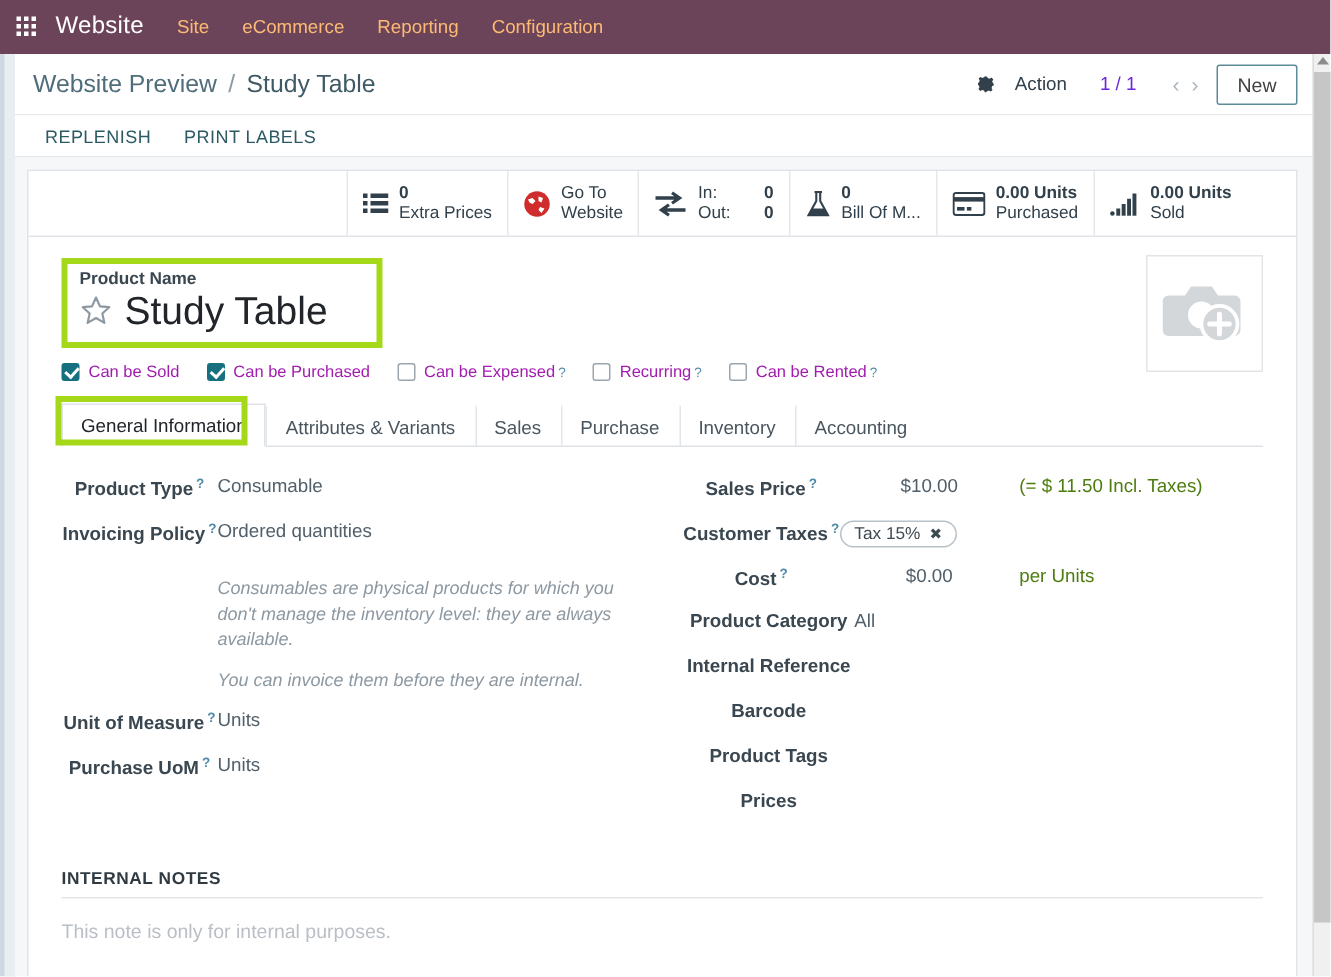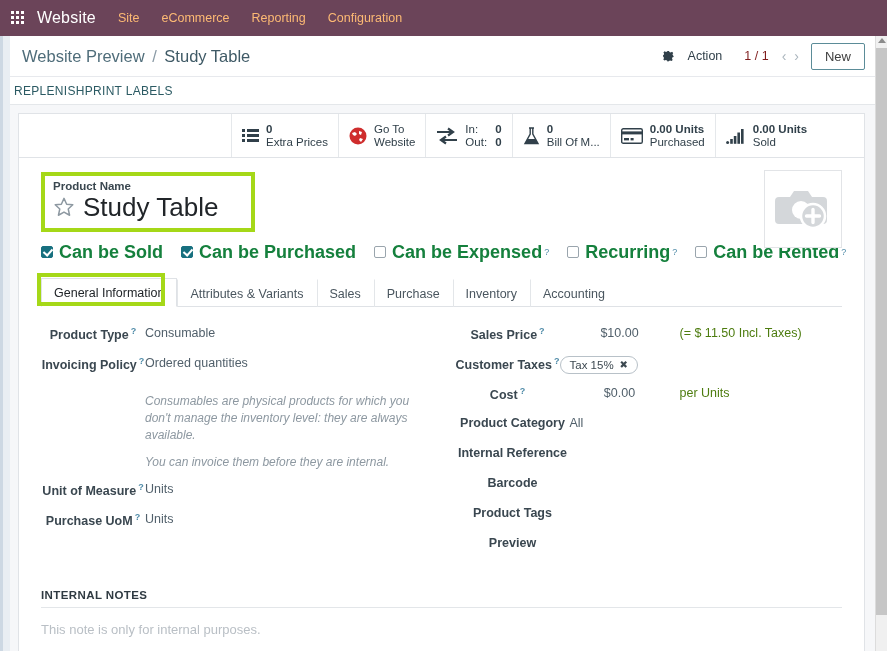--- a/index.html
+++ b/index.html
@@ -82,21 +82,21 @@
     display:flex; align-items:center; gap:14px;
     font-size:12.5px; color:#31404a; white-space:nowrap;
     margin-right: 22px;
     margin-left: 32px;
   }
   .gear {
     width:11px; height:11px; display:inline-block; position:relative;
     background:#31404a;
     clip-path: polygon(42% 0,58% 0,62% 13%,74% 18%,86% 11%,97% 22%,90% 34%,95% 46%,100% 50%,100% 58%,90% 62%,86% 74%,92% 86%,81% 96%,69% 90%,57% 95%,53% 100%,45% 100%,41% 90%,29% 86%,17% 92%,7% 81%,13% 69%,8% 57%,0 53%,0 45%,10% 41%,14% 29%,8% 17%,19% 7%,31% 13%,43% 8%);
   }
-  #pager { font-size:12.5px; color:#7f1d1d; white-space:nowrap; margin-right:9px; }
+  #pager { font-size:12.5px; color:#6d28d9; white-space:nowrap; margin-right:20px; }
   .pager-arrow {
     font-size: 14px; color:#aab5bd; padding:0 4px; line-height:1;
   }
   #new-button {
     border:1px solid #5b8c98;
     color:#404040;
     background:#ffffff;
     font-size:13px;
     padding: 5px 13px;
     border-radius:2px;
@@ -105,21 +105,22 @@
   }
 
   
   #button-box {
     position:absolute;
     left:10px; top:77px; right:12px;
     height:28px;
     background:#ffffff;
     border-bottom:1px solid #e4e7ea;
     display:flex; align-items:center;
-    padding-left: 4px;
+    padding-left: 20px;
+    gap: 22px;
   }
   .cp-action {
     font-size:12px;
     color:#2b5a63;
     letter-spacing:.3px;
     white-space:nowrap;
   }
 
   
   #sheet-bg {
@@ -146,21 +147,21 @@
     display:flex; align-items:center;
     padding:0 10px;
     border-right:1px solid #e5e8eb;
     gap:7px;
     color:#31404a;
     white-space:nowrap;
   }
   .stat-btn:last-child { border-right:none; }
   .stat-txt { font-size:11.5px; line-height:13px; }
   .stat-txt .b { font-weight:bold; }
-  .stat-inout { display:flex; gap:6px; }
+  .stat-inout { display:flex; gap:20px; }
   .stat-inout .lbl { width:24px; }
   .stat-inout .v { font-weight:bold; }
 
   
   .ico { flex:0 0 auto; display:block; }
 
   
   #title-block {
     position:relative;
     padding: 14px 16px 0 22px;
@@ -209,21 +210,21 @@
     border-radius:2px; background:#fff; margin-right:6px;
     flex:0 0 auto; position:relative;
   }
   .cbx.checked { background:#17707f; border-color:#17707f; }
   .cbx.checked:after {
     content:""; position:absolute;
     left:3px; top:0px; width:4px; height:7px;
     border:solid #fff; border-width:0 2px 2px 0;
     transform: rotate(42deg);
   }
-  .cbx-label { font-size:18px; color:#15803d;font-weight:bold; }
+  .cbx-label { font-size:11px; color:#a21caf; }
   .q { color:#4f8ba8; font-size:9px; vertical-align:super; margin-left:2px; }
 
   
   #tabs-wrap { padding: 14px 0 0 22px; position:relative; }
   #tabs {
     display:flex; align-items:flex-end;
     border-bottom:1px solid #dfe2e6;
     margin-right:22px;
   }
   .tab {
@@ -578,21 +579,21 @@
       </div>
       <div class="frow">
         <div class="flabel" style="flex:0 0 114px;width:114px;">Barcode</div>
         <div class="fval"></div>
       </div>
       <div class="frow">
         <div class="flabel" style="flex:0 0 114px;width:114px;">Product Tags</div>
         <div class="fval"></div>
       </div>
       <div class="frow">
-        <div class="flabel" style="flex:0 0 114px;width:114px;">Preview</div>
+        <div class="flabel" style="flex:0 0 114px;width:114px;">Prices</div>
         <div class="fval"></div>
       </div>
     </div>
   </div>
 
   <div id="notes-section">
     <div id="notes-title">INTERNAL NOTES</div>
     <div id="notes-placeholder">This note is only for internal purposes.</div>
   </div>
 

